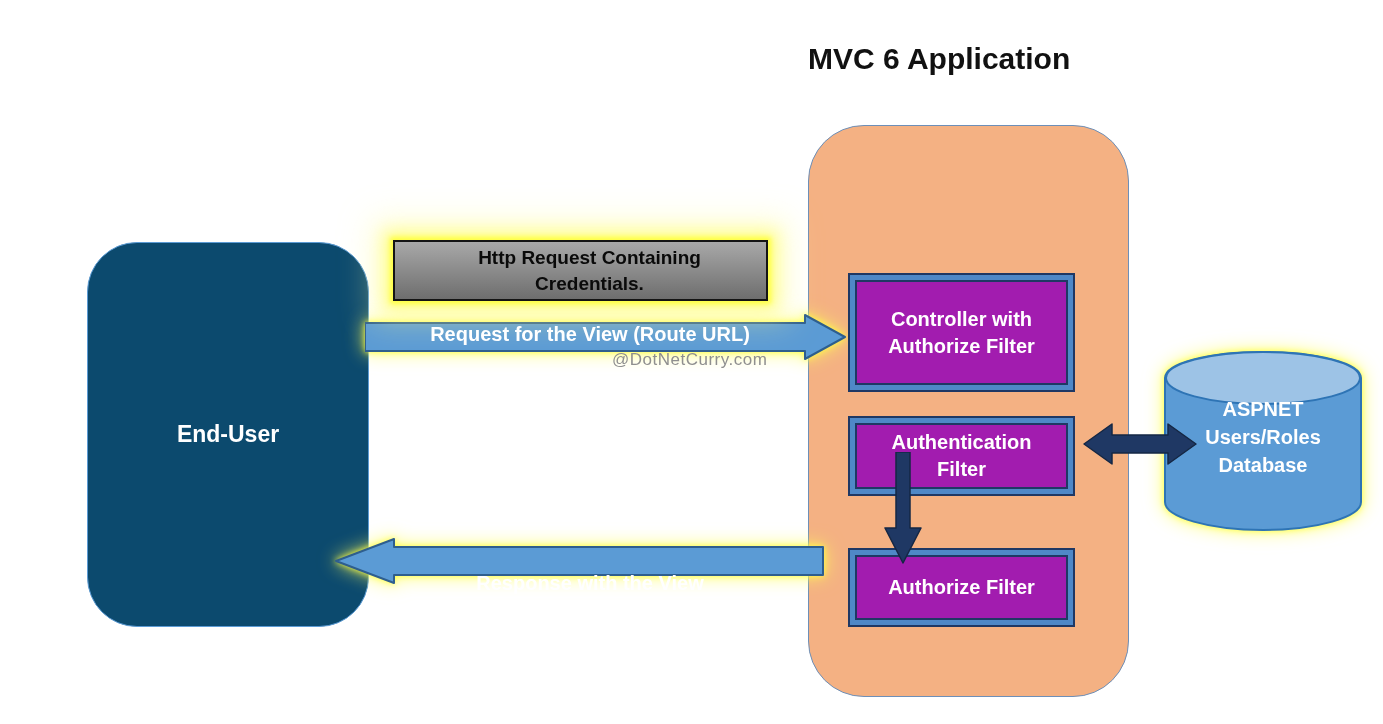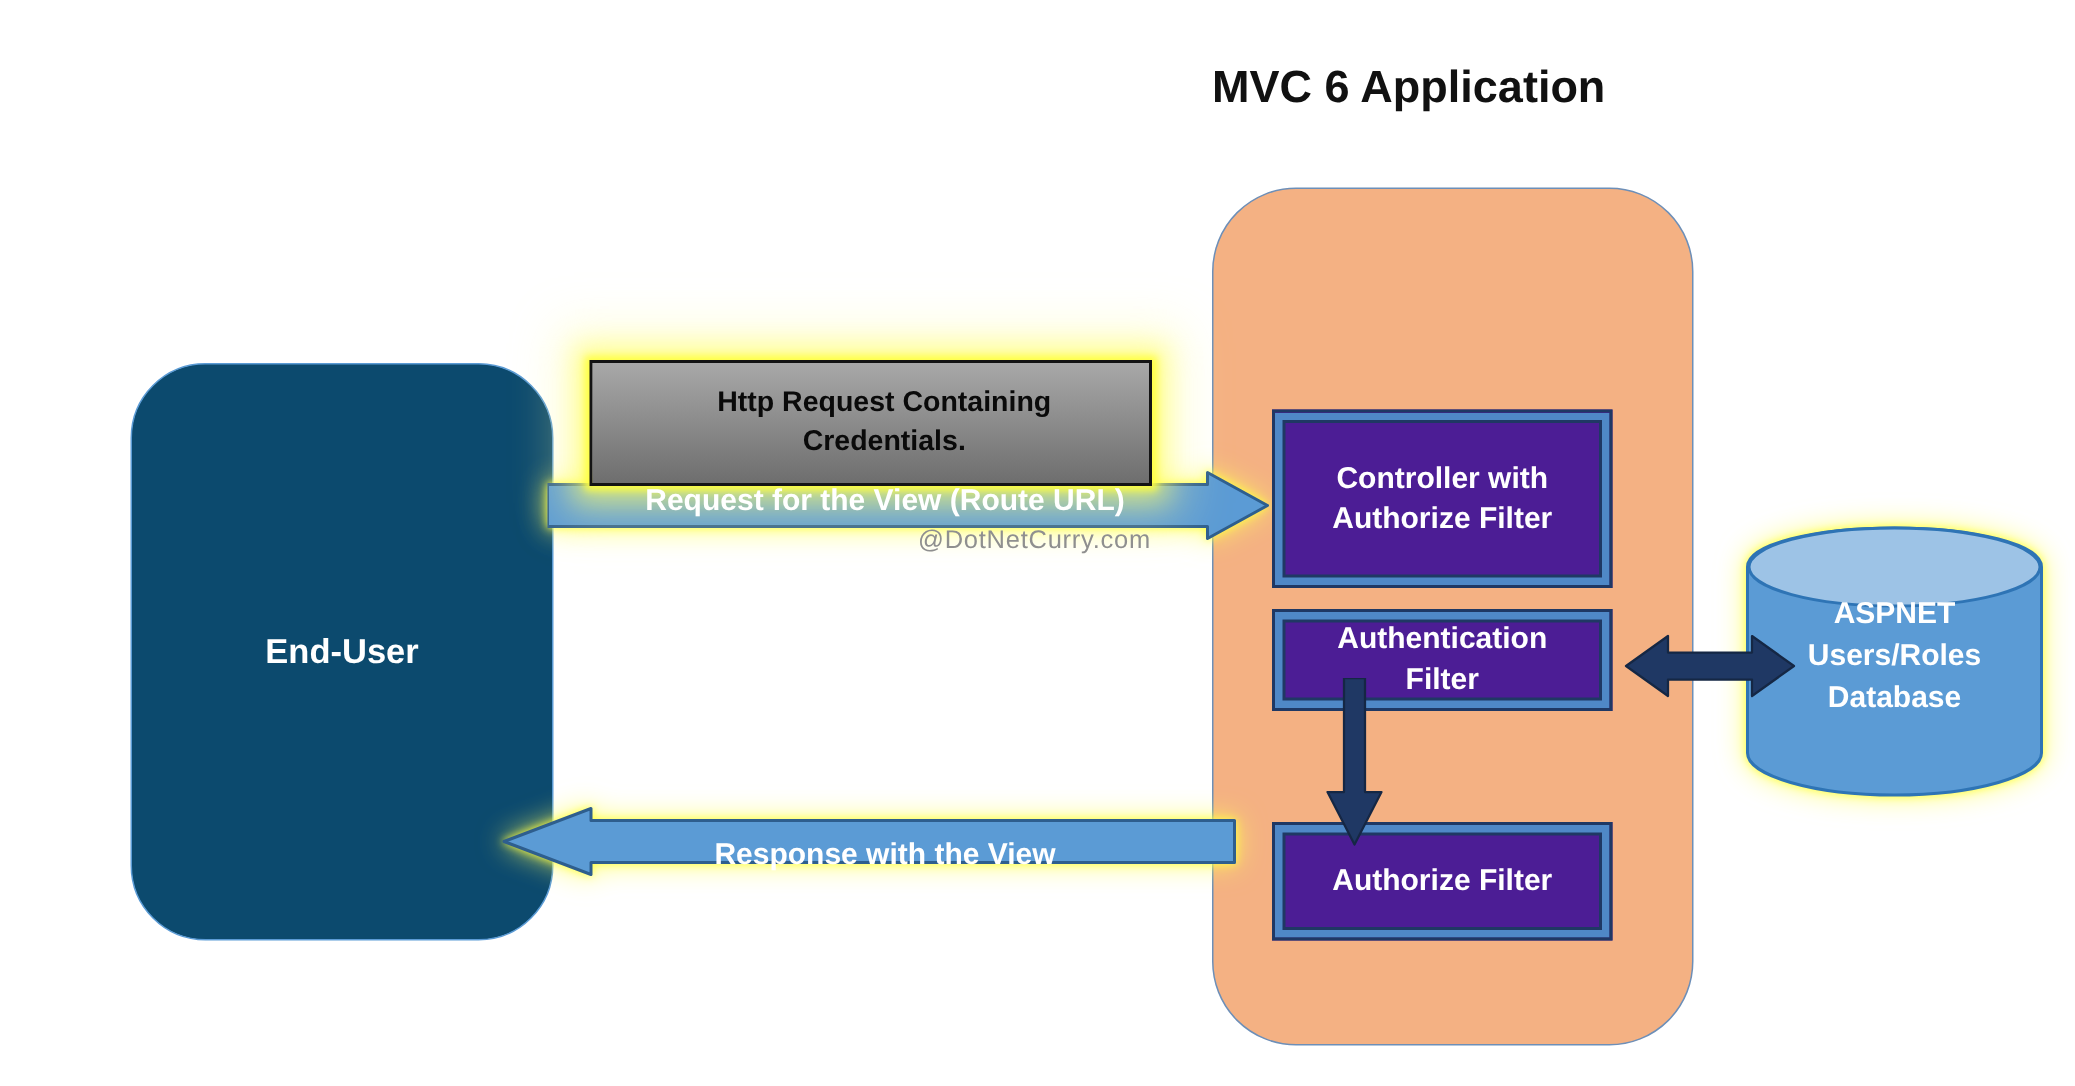--- a/index.html
+++ b/index.html
@@ -14,36 +14,36 @@
 
   .end-user{left:87px;top:242px;width:280px;height:383px;background:#0c4a6e;
             border:1.5px solid #5B9BD5;border-radius:50px;z-index:1;
             display:flex;align-items:center;justify-content:center;}
   .end-user span{color:#fff;font-size:23px;font-weight:bold;}
 
   .glow-box{box-shadow:0 0 5px 3px rgba(255,255,60,.95),0 0 16px 10px rgba(255,255,90,.6),
             0 0 30px 22px rgba(255,252,160,.35);}
   .glow-svg{filter:drop-shadow(0 0 3px rgba(255,255,60,.95)) drop-shadow(0 0 9px rgba(255,255,90,.75));}
 
-  .gray-box{left:393px;top:240px;width:375px;height:84px;z-index:3;
+  .gray-box{left:393px;top:240px;width:375px;height:61px;z-index:3;
             background:linear-gradient(#a8a8a8,#6e6e6e);border:2px solid #141414;
             display:flex;align-items:center;justify-content:center;box-sizing:border-box;padding-left:18px;}
   .gray-box-text{max-width:250px;text-align:center;font-size:19px;font-weight:bold;color:#0a0a0a;line-height:1.35;}
 
   .arrow-label{z-index:4;color:#fff;font-weight:bold;font-size:20px;text-align:center;
                display:flex;align-items:center;justify-content:center;}
 
   .watermark{left:612px;top:350px;width:170px;z-index:4;color:#8f8f8f;font-size:17px;letter-spacing:.5px;}
 
-  .blue-box{left:848px;width:227px;z-index:5;background:#4c1d95;border:2px solid #1F3864;
+  .blue-box{left:848px;width:227px;z-index:5;background:#a21caf;border:2px solid #1F3864;
             box-sizing:border-box;box-shadow:inset 0 0 0 5px #4f88c7,inset 0 0 0 7px #1f3864;
             display:flex;align-items:center;justify-content:center;}
   .blue-box span{color:#fff;font-size:20px;font-weight:bold;text-align:center;line-height:1.35;}
   .box-controller{top:273px;height:119px;}
-  .box-authentication{top:406px;height:68px;}
+  .box-authentication{top:416px;height:80px;}
   .box-authorize{top:548px;height:79px;}
   .box-authentication span{max-width:165px;}
 
   .svg-shape{z-index:2;}
   .svg-top{z-index:6;}
 
   .db-label{left:1180px;top:395px;width:166px;z-index:7;color:#fff;font-size:20px;font-weight:bold;
             text-align:center;line-height:1.4;}
   .db-label span{display:inline-block;max-width:132px;}
 </style>
@@ -67,21 +67,21 @@
   <svg class="abs svg-shape glow-svg" style="left:365px;top:314px;" width="482" height="46" viewBox="0 0 482 46">
     <polygon points="0,9 440,9 440,1 480,23 440,45 440,37 0,37" fill="#5B9BD5" stroke="#2E5E8E" stroke-width="2" stroke-linejoin="round"></polygon>
   </svg>
   <div class="abs arrow-label" style="left:370px;top:322px;width:440px;height:25px;">Request for the View (Route URL)</div>
 
   <div class="abs watermark">@DotNetCurry.com</div>
 
   <svg class="abs svg-shape glow-svg" style="left:334px;top:531px;" width="492" height="60" viewBox="0 0 492 60">
     <polygon points="60,8 2,30 60,52 60,44 489,44 489,16 60,16" fill="#5B9BD5" stroke="#2E5E8E" stroke-width="2" stroke-linejoin="round"></polygon>
   </svg>
-  <div class="abs arrow-label" style="left:400px;top:563px;width:380px;height:14px;">Response with the View</div>
+  <div class="abs arrow-label" style="left:400px;top:576px;width:380px;height:14px;">Response with the View</div>
 
   <div class="abs blue-box box-controller">
     <span>Controller with Authorize Filter</span>
   </div>
   <div class="abs blue-box box-authentication">
     <span>Authentication Filter</span>
   </div>
   <div class="abs blue-box box-authorize">
     <span>Authorize Filter</span>
   </div>

